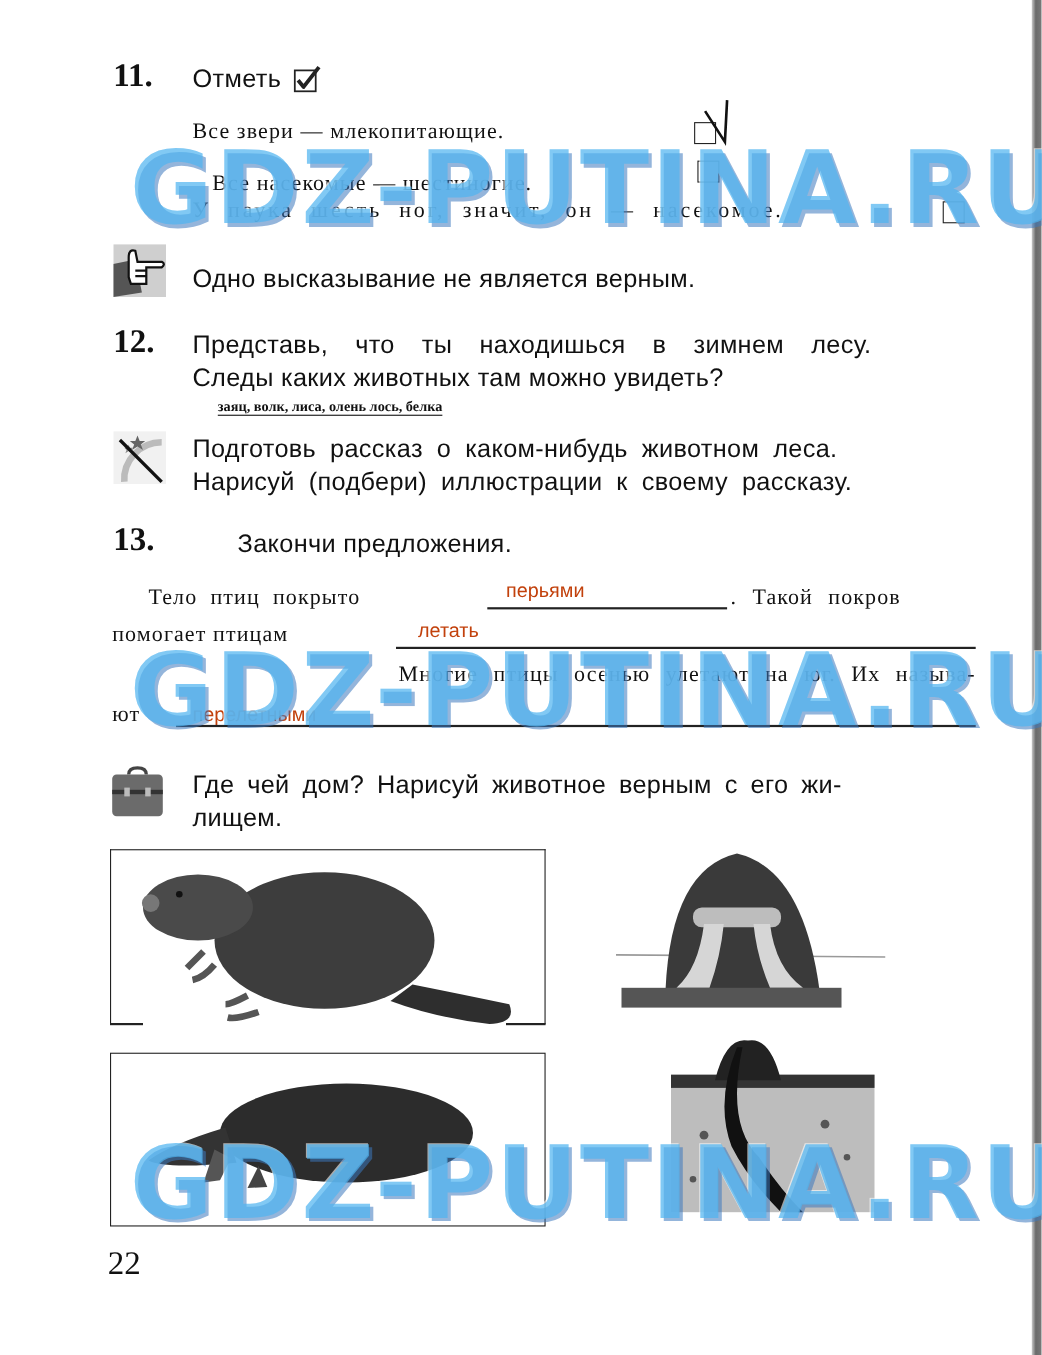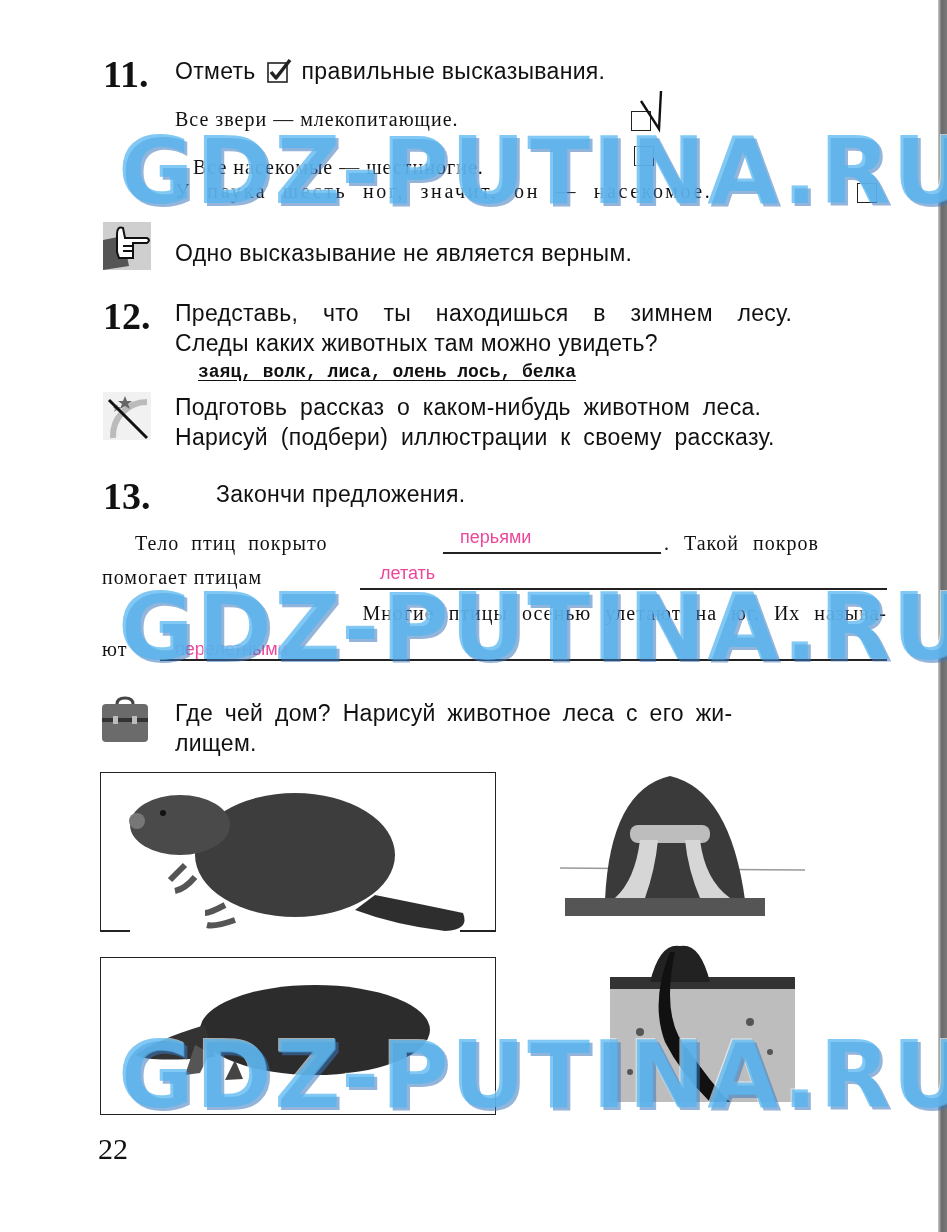--- a/index.html
+++ b/index.html
@@ -7,25 +7,25 @@
     width: 947px; height: 1232px; position: relative; overflow: hidden;
     background: #ffffff; color: #111;
     font-family: "Liberation Sans", sans-serif;
   }
   .edge {
     position: absolute; right: 0; top: 0; width: 9px; height: 1232px;
     background: linear-gradient(to right, #c9c9c9, #6a6a6a 40%, #7a7a7a);
   }
   .abs { position: absolute; }
   .num {
-    font-family: "Liberation Serif", serif; font-weight: bold; font-size: 38px;
+    font-family: "Liberation Serif", serif; font-weight: bold; font-size: 30px;
   }
   .sans { font-family: "Liberation Sans", sans-serif; font-size: 23px; letter-spacing: 0.3px; }
   .serif { font-family: "Liberation Serif", serif; font-size: 20px; letter-spacing: 1px; }
-  .hand { font-family: "Liberation Sans", sans-serif; font-size: 18px; color: #ec4899; }
+  .hand { font-family: "Liberation Sans", sans-serif; font-size: 18px; color: #c2410c; }
   .just { display: flex; justify-content: space-between; }
   .box {
     display: inline-block; width: 18px; height: 18px; border: 1.5px solid #222;
     background: #fff; vertical-align: middle; position: relative;
   }
   .line { position: absolute; height: 1.5px; background: #222; }
   .frame { position: absolute; border: 1.5px solid #222; background: transparent; }
   .icon { position: absolute; width: 48px; height: 48px; }
   .watermark {
     position: absolute; font-family: "DejaVu Sans", sans-serif; font-weight: bold;
@@ -34,27 +34,26 @@
     white-space: nowrap; pointer-events: none;
   }
   .underline { text-decoration: underline; text-underline-offset: 3px; }
 </style>
 </head>
 <body>
 
 <div class="edge"></div>
 
 <div class="abs num" style="left:103px; top:52px;">11.</div>
-<div class="abs sans" style="left:175px; top:58px; display:flex; align-items:flex-start; gap:10px;">
+<div class="abs sans" style="left:175px; top:58px; display:flex; align-items:center; gap:10px;">
   <span>Отметь</span>
   <svg width="26" height="26" viewBox="0 0 26 26">
     <rect x="2" y="5" width="19" height="19" fill="#fff" stroke="#222" stroke-width="1.6"></rect>
     <path d="M5 14 L10 20 L24 2" fill="none" stroke="#222" stroke-width="3.5" stroke-linejoin="round"></path>
   </svg>
-  <span>правильные высказывания.</span>
 </div>
 
 <div class="abs serif" style="left:175px; top:108px;">
   <span>Все звери — млекопитающие.</span>
 </div>
 <div class="abs" style="left:631px; top:111px;">
   <span class="box"></span>
   <svg class="abs" style="left:8px; top:-22px;" width="26" height="46" viewBox="0 0 26 46">
     <path d="M2 12 L20 40 L22 2" fill="none" stroke="#111" stroke-width="2.4"></path>
   </svg>
@@ -81,21 +80,21 @@
   <line x1="20" y1="24" x2="30" y2="24" stroke="#111" stroke-width="2"></line>
   <line x1="20" y1="29" x2="30" y2="29" stroke="#111" stroke-width="2"></line>
 </svg>
 <div class="abs sans" style="left:175px; top:240px;">Одно высказывание не является верным.</div>
 
 <div class="abs num" style="left:103px; top:294px;">12.</div>
 <div class="abs sans just" style="left:175px; top:300px; width:712px;">
   <span style="word-spacing:18px;">Представь, что ты находишься в зимнем лесу.</span>
 </div>
 <div class="abs sans" style="left:175px; top:330px;">Следы каких животных там можно увидеть?</div>
-<div class="abs underline" style="left:198px; top:362px; font-family:Liberation Mono, monospace; font-weight:bold; font-size:18px;">заяц, волк, лиса, олень лось, белка</div>
+<div class="abs underline" style="left:198px; top:362px; font-family:Liberation Serif, serif; font-weight:bold; font-size:13px;">заяц, волк, лиса, олень лось, белка</div>
 
 <svg class="icon" style="left:103px; top:392px;" viewBox="0 0 48 48">
   <rect x="0" y="0" width="48" height="48" fill="#f1f1f1"></rect>
   <path d="M10 46 A34 34 0 0 1 44 10" fill="none" stroke="#bbb" stroke-width="6"></path>
   <polygon points="22,4 24,9 29,9 25,12 27,17 22,14 17,17 19,12 15,9 20,9" fill="#666"></polygon>
   <polygon points="14,12 15,15 18,15 16,17 17,20 14,18 11,20 12,17 10,15 13,15" fill="#888"></polygon>
   <line x1="6" y1="8" x2="44" y2="46" stroke="#111" stroke-width="3"></line>
 </svg>
 <div class="abs sans" style="left:175px; top:394px; width:712px;">
   <span style="word-spacing:6px;">Подготовь рассказ о каком-нибудь животном леса.</span>
@@ -124,21 +123,21 @@
 <div class="line" style="left:160px; top:659px; width:727px;"></div>
 
 <svg class="icon" style="left:101px; top:696px;" viewBox="0 0 48 48">
   <path d="M16 8 Q16 2 24 2 Q32 2 32 8" fill="none" stroke="#444" stroke-width="3"></path>
   <rect x="1" y="8" width="46" height="38" rx="4" fill="#6b6b6b"></rect>
   <rect x="1" y="22" width="46" height="4" fill="#333"></rect>
   <rect x="12" y="20" width="5" height="8" fill="#bbb"></rect>
   <rect x="31" y="20" width="5" height="8" fill="#bbb"></rect>
 </svg>
 <div class="abs sans" style="left:175px; top:700px; width:712px;">
-  <span style="word-spacing:5px;">Где чей дом? Нарисуй животное леса с его жи-</span>
+  <span style="word-spacing:5px;">Где чей дом? Нарисуй животное верным с его жи-</span>
 </div>
 <div class="abs sans" style="left:175px; top:730px;">лищем.</div>
 
 <div class="frame" style="left:100px; top:772px; width:394px; height:158px; border-bottom:none;"></div>
 <div class="line" style="left:100px; top:930px; width:30px;"></div>
 <div class="line" style="left:460px; top:930px; width:36px;"></div>
 <svg class="abs" style="left:125px; top:785px;" width="345" height="150" viewBox="0 0 345 150">
   <ellipse cx="170" cy="70" rx="100" ry="62" fill="#3d3d3d"></ellipse>
   <ellipse cx="55" cy="40" rx="50" ry="30" fill="#4a4a4a"></ellipse>
   <circle cx="12" cy="36" r="8" fill="#777"></circle>

